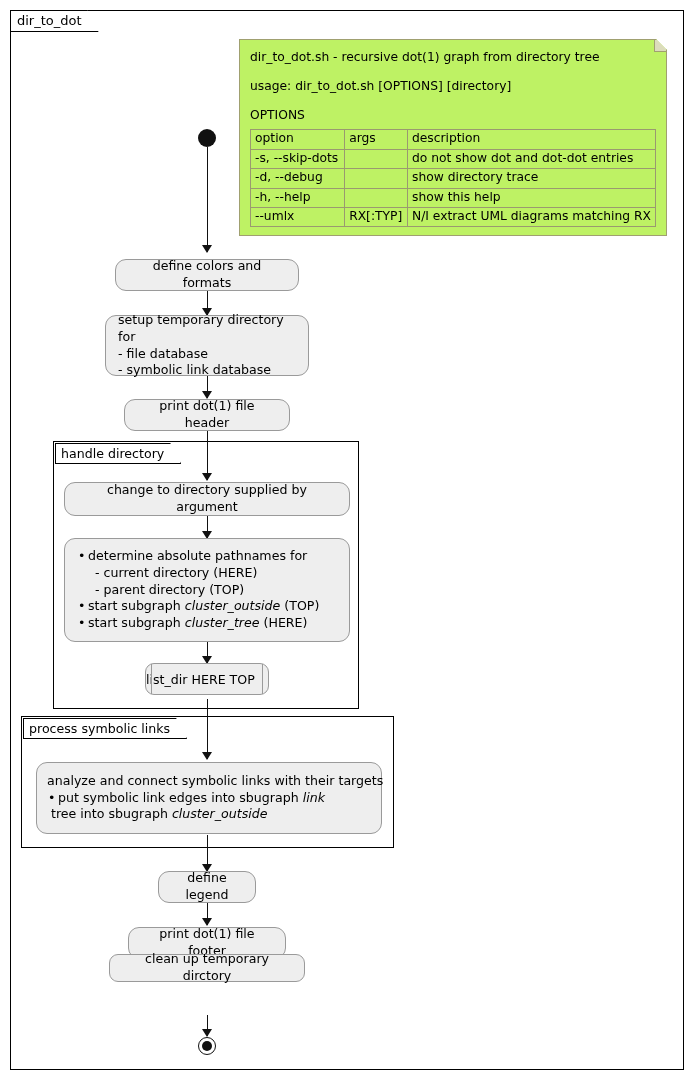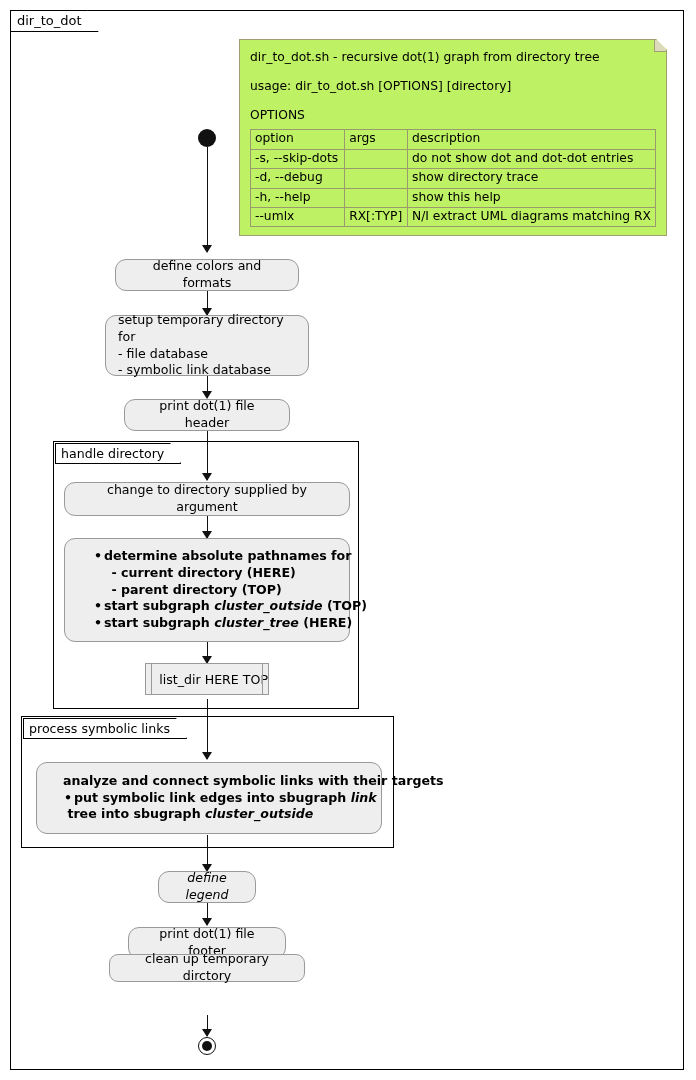--- a/index.html
+++ b/index.html
@@ -119,39 +119,39 @@
     padding: 4px 12px;
   }
   .act.left { justify-content: flex-start; text-align: left; }
   .act .ml { white-space: pre-line; }
 
   .subroutine {
     position: absolute;
     box-sizing: border-box;
     background: #EEEEEE;
     border: 1px solid #9A9A9A;
-    border-radius: 0;
+    border-radius: 9px;
     font-size: 12.6px;
     display: flex;
     align-items: center;
-    justify-content: flex-end;
+    justify-content: flex-start;
   }
   .subroutine::before,
   .subroutine::after {
     content: "";
     position: absolute;
     top: 0; bottom: 0;
     width: 0;
     border-left: 1px solid #9A9A9A;
   }
   .subroutine::before { left: 5px; }
   .subroutine::after  { right: 5px; }
 
   
-  .blist { margin: 16px; padding: 0; list-style: none; font-weight: bold; }
+  .blist { margin: 0; padding: 0; list-style: none; }
   .blist li { position: relative; padding-left: 11px; white-space: pre; }
   .blist li.bullet::before {
     content: "\2022";
     position: absolute;
     left: 1px; top: 0;
   }
   .blist li.sub { padding-left: 14px; }
   .blist li.plain { padding-left: 0; }
   .it { font-style: italic; }
 
@@ -308,21 +308,21 @@
 </div>
 
 <div class="act left" style="left:36px; top:762px; width:346px; height:72px; padding:7px 10px;">
   <ul class="blist">
     <li class="plain">analyze and connect symbolic links with their targets</li>
     <li class="bullet"><span>put symbolic link edges into sbugraph </span><span class="it">link</span></li>
     <li class="plain"><span> tree into sbugraph </span><span class="it">cluster_outside</span></li>
   </ul>
 </div>
 
-<div class="act" style="left:158px; top:871px; width:98px; height:32px;font-style:italic;">
+<div class="act" style="left:158px; top:871px; width:98px; height:32px;">
   <span>define legend</span>
 </div>
 
 <div class="act" style="left:128px; top:927px; width:158px; height:32px;">
   <span>print dot(1) file footer</span>
 </div>
 
 <div class="act" style="left:109px; top:954px; width:196px; height:28px;border-radius:9px;">
   <span>clean up temporary dirctory</span>
 </div>

